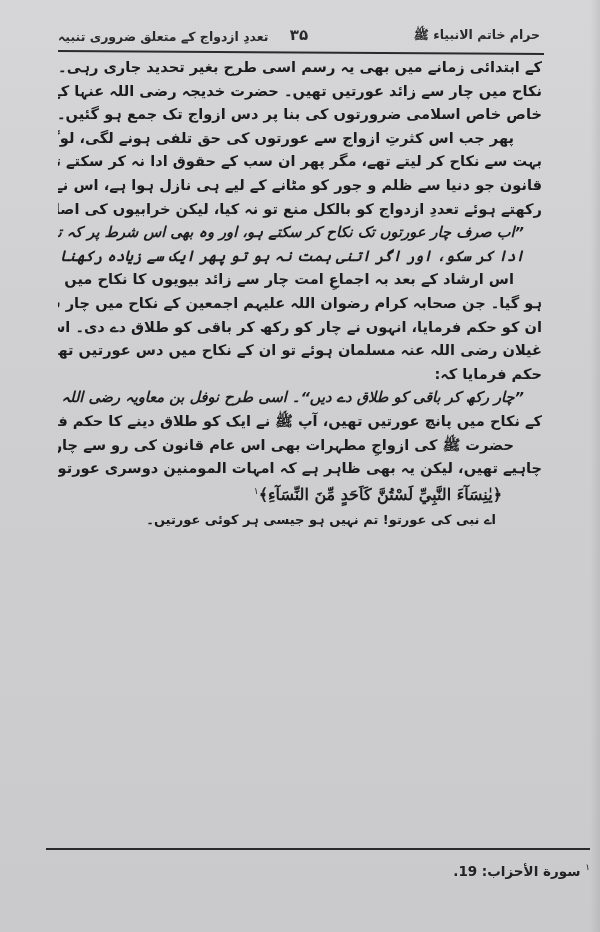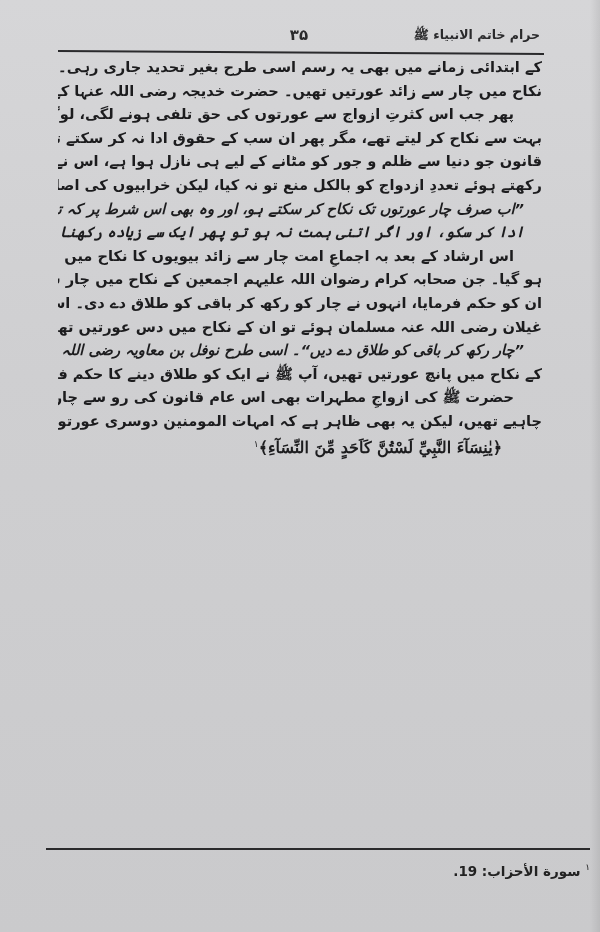--- a/index.html
+++ b/index.html
@@ -129,44 +129,48 @@
     }
   </style>
 </head>
 <body>
 
 <div class="page">
 
   <div class="header">
     <span>حرام خاتم الانبیاء ﷺ</span>
     <span class="page-number">۳۵</span>
+    <span>تعددِ ازدواج کے متعلق ضروری تنبیہ</span>
   </div>
   <div class="header-rule"></div>
 
   <div class="body-text">
     <span class="line">کے ابتدائی زمانے میں بھی یہ رسم اسی طرح بغیر تحدید جاری رہی۔ بعض صحابہ رضوان اللہ علیہم اجمعین کے</span>
     <span class="line">نکاح میں چار سے زائد عورتیں تھیں۔ حضرت خدیجہ رضی اللہ عنہا کے بعد حضور ﷺ کے عقد میں بھی</span>
+    <span class="line last">خاص خاص اسلامی ضرورتوں کی بنا پر دس ازواج تک جمع ہو گئیں۔</span>
     <span class="line indent">پھر جب اس کثرتِ ازواج سے عورتوں کی حق تلفی ہونے لگی، لوگ اول تو حرص میں</span>
     <span class="line">بہت سے نکاح کر لیتے تھے، مگر پھر ان سب کے حقوق ادا نہ کر سکتے تھے۔ قرآنِ عزیز کا ابدی</span>
     <span class="line">قانون جو دنیا سے ظلم و جور کو مٹانے کے لیے ہی نازل ہوا ہے، اس نے فطری ضرورتوں کا لحاظ</span>
     <span class="line">رکھتے ہوئے تعددِ ازدواج کو بالکل منع تو نہ کیا، لیکن خرابیوں کی اصلاح ایک تحدید سے کر دی،</span>
     <span class="line quote">”اب صرف چار عورتوں تک نکاح کر سکتے ہو، اور وہ بھی اس شرط پر کہ تم چاروں کے حقوق برابر</span>
     <span class="line last quote">ادا کر سکو، اور اگر اتنی ہمت نہ ہو تو پھر ایک سے زیادہ رکھنا ظلم ہے“۔</span>
     <span class="line indent">اس ارشاد کے بعد بہ اجماعِ امت چار سے زائد بیویوں کا نکاح میں جمع رکھنا حرام</span>
     <span class="line">ہو گیا۔ جن صحابہ کرام رضوان اللہ علیہم اجمعین کے نکاح میں چار سے زائد عورتیں تھیں رسول اللہ ﷺ نے</span>
     <span class="line">ان کو حکم فرمایا، انہوں نے چار کو رکھ کر باقی کو طلاق دے دی۔ اس حدیث میں ہے کہ حضرت</span>
     <span class="line">غیلان رضی اللہ عنہ مسلمان ہوئے تو ان کے نکاح میں دس عورتیں تھیں۔ رسول اللہ ﷺ نے ان کو</span>
+    <span class="line last">حکم فرمایا کہ:</span>
     <span class="line quote">”چار رکھ کر باقی کو طلاق دے دیں“۔ اسی طرح نوفل بن معاویہ رضی اللہ عنہ اسلام لائے تو ان</span>
     <span class="line">کے نکاح میں پانچ عورتیں تھیں، آپ ﷺ نے ایک کو طلاق دینے کا حکم فرمایا۔ (تفسیر کبیر: ۳/ ۱۲۷)</span>
     <span class="line indent">حضرت ﷺ کی ازواجِ مطہرات بھی اس عام قانون کی رو سے چار سے زائد نہ رہنی</span>
     <span class="line">چاہیے تھیں، لیکن یہ بھی ظاہر ہے کہ امہات المومنین دوسری عورتوں کی طرح نہیں۔ خود قرآن کا</span>
 
     <span class="verse">
       <span>﴿يٰنِسَآءَ النَّبِيِّ لَسْتُنَّ كَاَحَدٍ مِّنَ النِّسَآءِ﴾</span><span class="honorific">۱</span>
     </span>
+    <span class="translation">اے نبی کی عورتو! تم نہیں ہو جیسی ہر کوئی عورتیں۔</span>
   </div>
 
   <div class="footnote-rule"></div>
   <div class="footnote">
     <span class="honorific">۱</span>
     <span>سورة الأحزاب: 19.</span>
   </div>
 
 </div>
 

